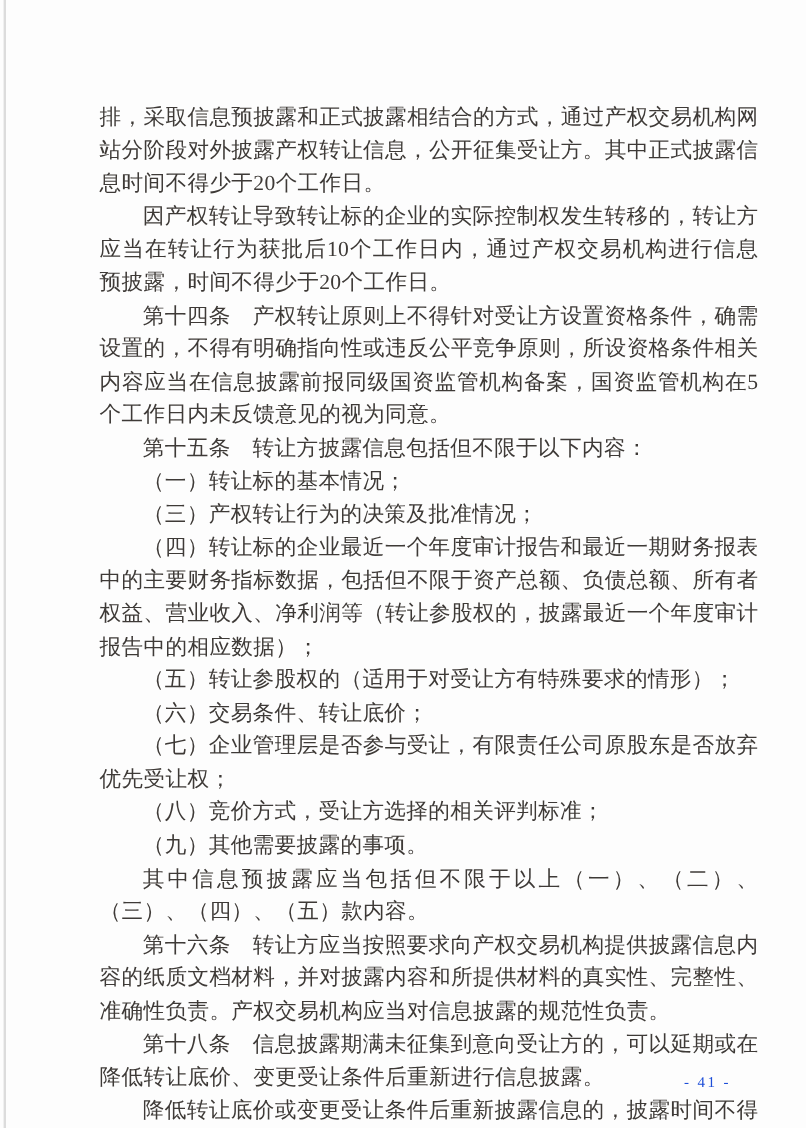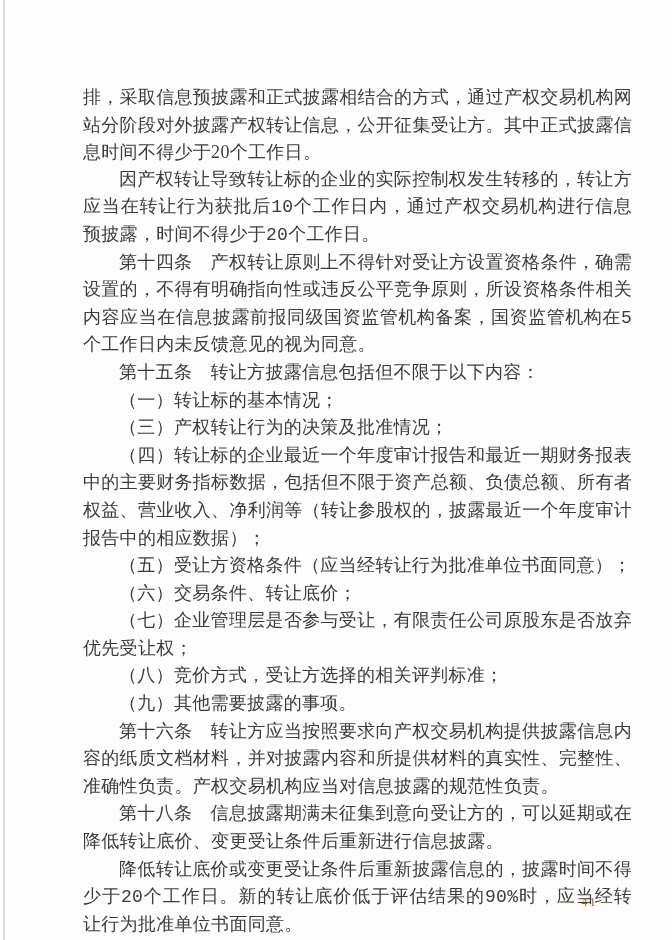--- a/index.html
+++ b/index.html
@@ -37,49 +37,49 @@
     line-height: 27.6px;
     letter-spacing: 0.3px;
   }
   .para {
     margin: 0;
     text-align: justify;
     text-justify: inter-ideograph;
   }
   .para.indent {
     text-indent: 2em;
-    font-family: Liberation Mono, monospace;
   }
   .page-number {
     position: absolute;
     left: 570px;
     top: 895px;
-    color: #a16207;
+    color: #1d4ed8;
     font-size: 12.5px;
     letter-spacing: 2px;
     white-space: nowrap;
   }
 </style>
 </head>
 <body>
 
 <div class="page">
   <div class="scan-edge"></div>
   <div class="doc-body">
       <div class="para">排，采取信息预披露和正式披露相结合的方式，通过产权交易机构网站分阶段对外披露产权转让信息，公开征集受让方。其中正式披露信息时间不得少于20个工作日。</div>
       <div class="para indent">因产权转让导致转让标的企业的实际控制权发生转移的，转让方应当在转让行为获批后10个工作日内，通过产权交易机构进行信息预披露，时间不得少于20个工作日。</div>
       <div class="para indent">第十四条　产权转让原则上不得针对受让方设置资格条件，确需设置的，不得有明确指向性或违反公平竞争原则，所设资格条件相关内容应当在信息披露前报同级国资监管机构备案，国资监管机构在5个工作日内未反馈意见的视为同意。</div>
       <div class="para indent">第十五条　转让方披露信息包括但不限于以下内容：</div>
       <div class="para indent">（一）转让标的基本情况；</div>
       <div class="para indent">（三）产权转让行为的决策及批准情况；</div>
       <div class="para indent">（四）转让标的企业最近一个年度审计报告和最近一期财务报表中的主要财务指标数据，包括但不限于资产总额、负债总额、所有者权益、营业收入、净利润等（转让参股权的，披露最近一个年度审计报告中的相应数据）；</div>
-      <div class="para indent">（五）受让方资格条件（应当经转让行为批准单位书面同意）；</div>
+      <div class="para indent">（五）转让参股权的（适用于对受让方有特殊要求的情形）；</div>
       <div class="para indent">（六）交易条件、转让底价；</div>
       <div class="para indent">（七）企业管理层是否参与受让，有限责任公司原股东是否放弃优先受让权；</div>
       <div class="para indent">（八）竞价方式，受让方选择的相关评判标准；</div>
       <div class="para indent">（九）其他需要披露的事项。</div>
+      <div class="para indent">其中信息预披露应当包括但不限于以上（一）、（二）、（三）、（四）、（五）款内容。</div>
       <div class="para indent">第十六条　转让方应当按照要求向产权交易机构提供披露信息内容的纸质文档材料，并对披露内容和所提供材料的真实性、完整性、准确性负责。产权交易机构应当对信息披露的规范性负责。</div>
       <div class="para indent">第十八条　信息披露期满未征集到意向受让方的，可以延期或在降低转让底价、变更受让条件后重新进行信息披露。</div>
       <div class="para indent">降低转让底价或变更受让条件后重新披露信息的，披露时间不得少于20个工作日。新的转让底价低于评估结果的90%时，应当经转让行为批准单位书面同意。</div>
       <div class="para indent">第十九条　转让项目自首次正式披露信息之日起超过12个月未征集到合格受让方的，应当重新履行</div>
     </div>
   <div class="page-number">- 41 -</div>
 </div>
 
 </body></html>

